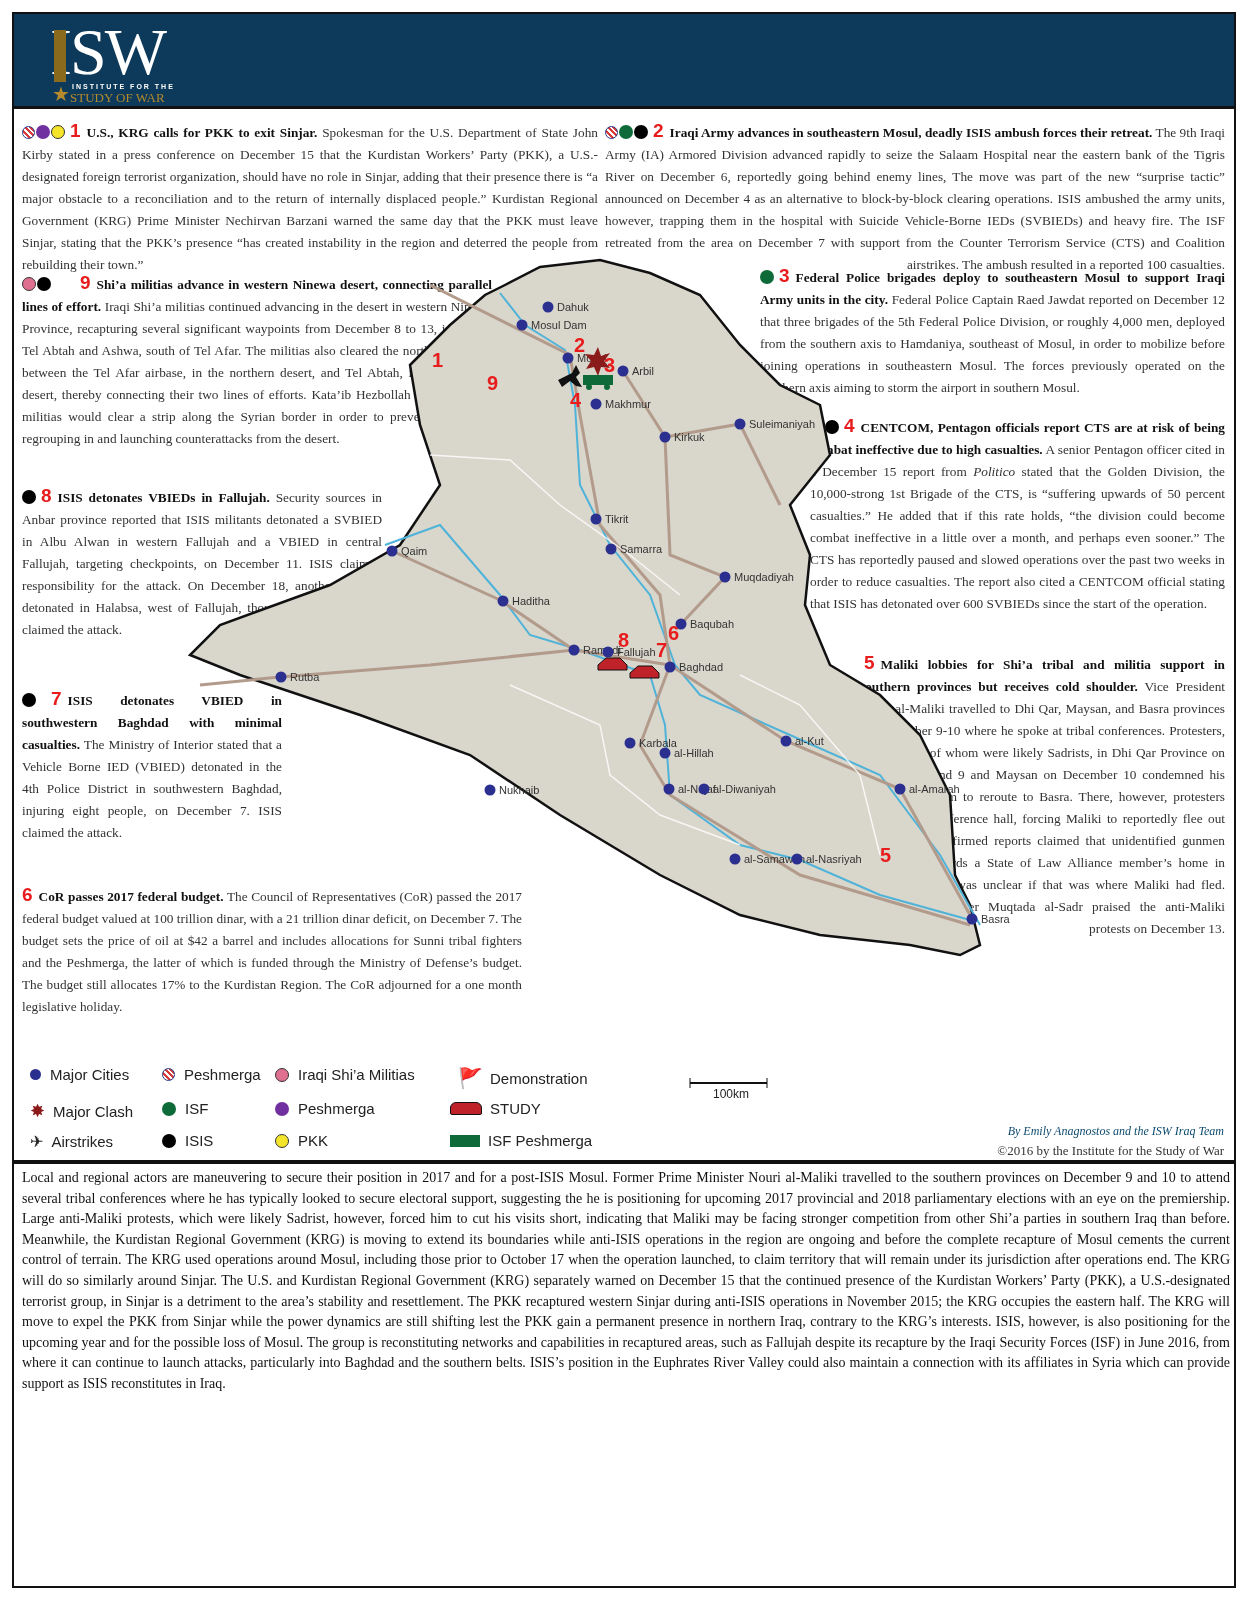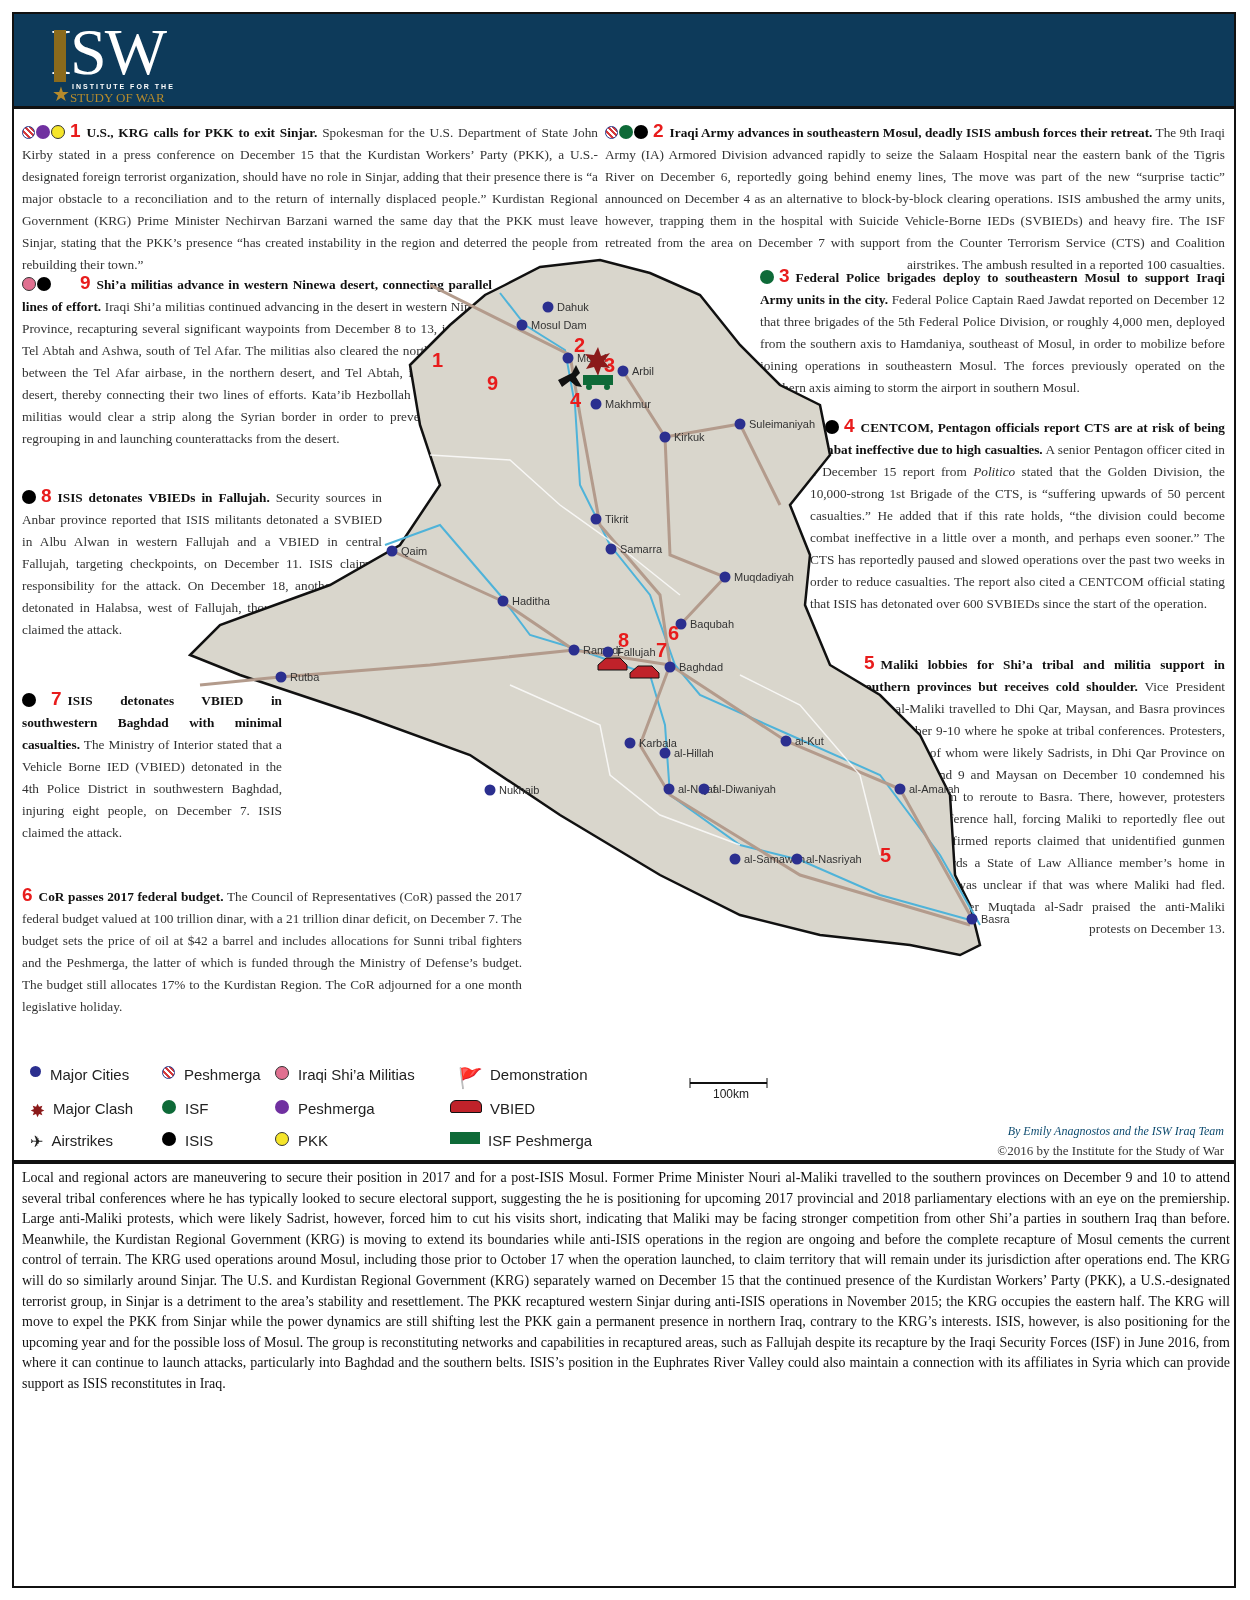--- a/index.html
+++ b/index.html
@@ -15,21 +15,21 @@
   .title{position:absolute;left:250px;top:18px;font-family:"Liberation Serif",serif;font-size:46px;color:#fff;}
   .panel{position:absolute;font-size:13.3px;line-height:22px;text-align:justify;color:#333;}
   .panel b{color:#111;}
   .num{color:#e81c1c;font-family:"Liberation Sans",sans-serif;font-weight:bold;font-size:19px;margin:0 6px 0 4px;}
   .dot{display:inline-block;width:14px;height:14px;border-radius:50%;vertical-align:-2px;margin-right:1px;}
   .coal{background:repeating-linear-gradient(45deg,#d63a3a 0 2px,#fff 2px 4px);border:1.5px solid #2a3a8a;width:11px;height:11px;}
   .pesh{background:#7030a0;} .pkk{background:#f5e52a;border:1px solid #333;width:12px;height:12px;}
   .shia{background:#e07090;border:1px solid #333;width:12px;height:12px;} .isis{background:#000;} .isf{background:#0e6a38;}
   .map{position:absolute;left:180px;top:255px;width:850px;height:840px;}
   .legend{position:absolute;top:1060px;left:30px;width:600px;height:100px;font-family:"Liberation Sans",sans-serif;font-size:15px;color:#222;}
-  .leg-item{position:absolute;display:flex;align-items:flex-start;gap:8px;}
+  .leg-item{position:absolute;display:flex;align-items:center;gap:8px;}
   .credit{position:absolute;right:26px;top:1124px;font-style:italic;font-size:12px;color:#0c4a6e;}
   .copy{position:absolute;right:26px;top:1143px;font-size:13px;color:#333;}
   .divider{position:absolute;left:14px;top:1160px;width:1220px;height:4px;background:#111;}
   .summary{position:absolute;left:22px;top:1168px;width:1208px;font-size:14px;line-height:20.6px;text-align:justify;color:#111;}
   .city-label{font-family:"Liberation Sans",sans-serif;font-size:11px;fill:#333;}
   .map-num{font-family:"Liberation Sans",sans-serif;font-weight:bold;font-size:20px;fill:#e81c1c;}
 </style>
 </head>
 <body>
 
@@ -271,21 +271,21 @@
   <div class="leg-item" style="left:132px;top:40px;">
       <span class="dot isf"></span>
       <span>ISF</span>
     </div>
   <div class="leg-item" style="left:245px;top:40px;">
       <span class="dot pesh"></span>
       <span>Peshmerga</span>
     </div>
   <div class="leg-item" style="left:420px;top:40px;">
       <span style="display:inline-block;width:30px;height:11px;background:#c0222a;border-radius:6px 6px 2px 2px;border:1px solid #111;"></span>
-      <span>VBIED</span>
+      <span>STUDY</span>
     </div>
   <div class="leg-item" style="left:0;top:72px;">
       <span style="font-size:16px;">✈</span>
       <span>Airstrikes</span>
     </div>
   <div class="leg-item" style="left:132px;top:72px;">
       <span class="dot isis"></span>
       <span>ISIS</span>
     </div>
   <div class="leg-item" style="left:245px;top:72px;">

